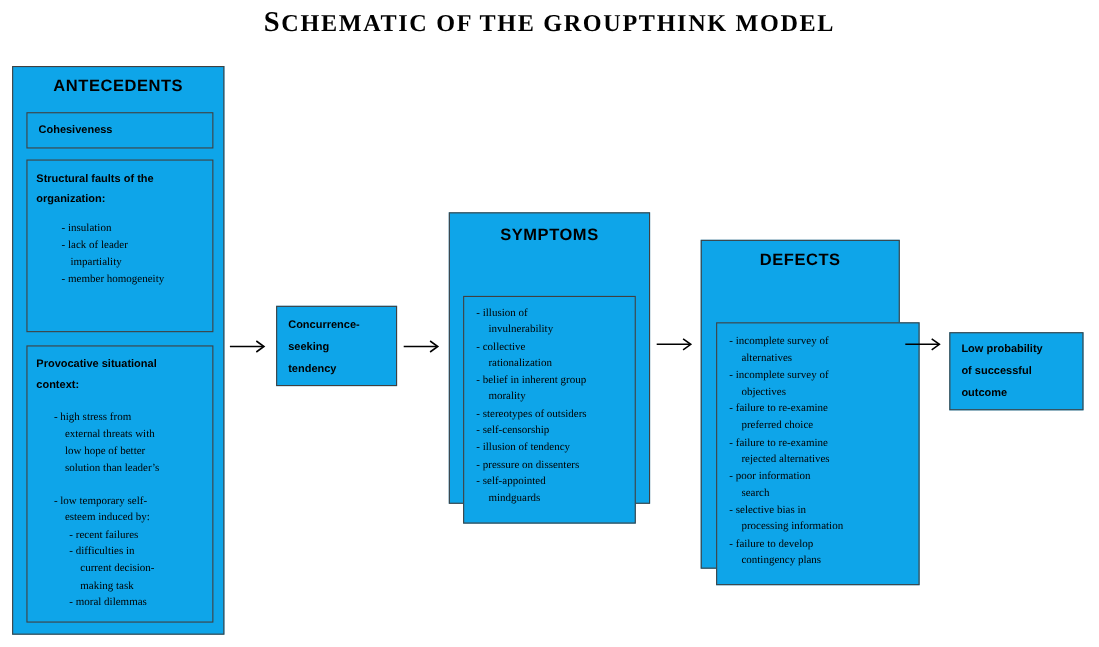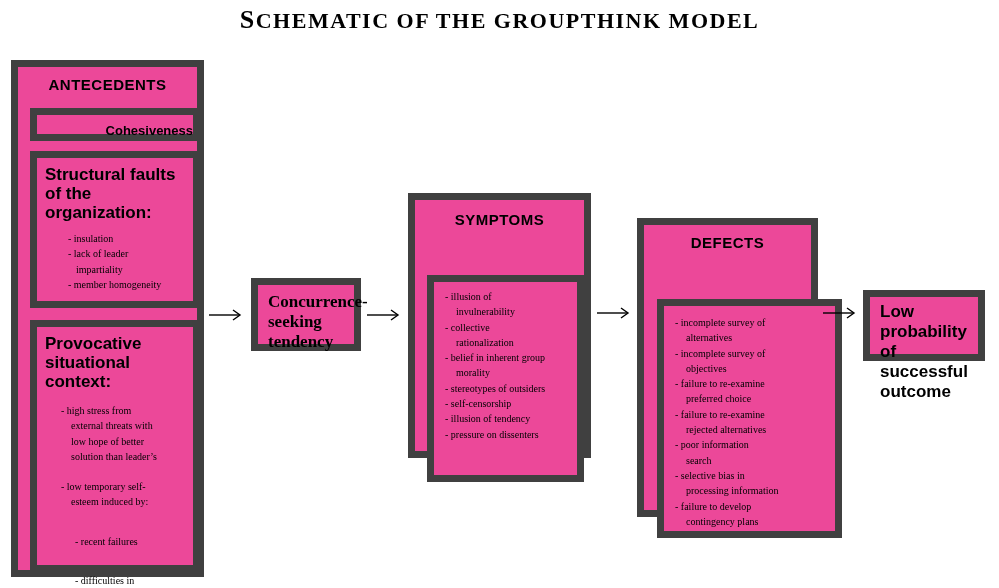--- a/index.html
+++ b/index.html
@@ -20,64 +20,64 @@
     text-align: center;
     font-family: "Liberation Serif", serif;
     font-weight: bold;
     font-size: 22px;
     letter-spacing: 1.5px;
     color: #000000;
   }
   .title::first-letter { font-size: 26px; }
   .box {
     position: absolute;
-    border: 7px solid #404040;
-    background: #ec4899;
+    border: 1px solid #404040;
+    background: #0ea5e9;
     box-sizing: border-box;
   }
   .hdr {
     font-weight: bold;
     font-size: 15px;
     letter-spacing: 0.5px;
     text-align: center;
     white-space: pre-line;
   }
   .bold-label {
     font-weight: bold;
-    font-size: 17px;
+    font-size: 10px;
     line-height: 19px;
     white-space: pre-line;
   }
   .list { position: relative; }
   .li {
     font-family: "Liberation Serif", serif;
     font-size: 10px;
     line-height: 15.3px;
     white-space: pre-line;
   }
   .hang22 .li { padding-left: 22px; text-indent: -11px; }
   .hang31 .li { padding-left: 31px; text-indent: -8px; }
   .hang26 .li { padding-left: 26px; text-indent: -10px; }
-  .li.lvl1 { margin-left: 14px; margin-top: 24px; }
+  .li.lvl1 { margin-left: 14px; }
   .li.space-before { margin-top: 15px; }
   .arrow { position: absolute; width: 36px; height: 14px; }
   .arrow svg { display: block; }
 </style>
 </head>
 <body>
 
 <div class="canvas">
 
   <div class="title">SCHEMATIC OF THE GROUPTHINK MODEL</div>
 
   <div class="box" style="left:11px; top:60px; width:193px; height:517px;">
     <div class="hdr" style="margin-top:9px;">ANTECEDENTS</div>
 
     <div class="box" style="left:12px; top:41px; width:170px; height:33px;">
-      <div class="bold-label" style="padding:6px 0 0 10px; font-size:13px;text-align:right;">Cohesiveness</div>
+      <div class="bold-label" style="padding:6px 0 0 10px; font-size:10px;">Cohesiveness</div>
     </div>
 
     <div class="box" style="left:12px; top:84px; width:170px; height:157px; padding:7px 4px 0 8px;">
       <div class="bold-label">Structural faults of the
 organization:</div>
       <div class="list hang31" style="margin-top:9px;">
           <div class="li">- insulation</div>
           <div class="li">- lack of leader
 impartiality</div>
           <div class="li">- member homogeneity</div>
@@ -104,21 +104,21 @@
   </div>
 
   <div class="arrow" style="left:208px; top:308px;">
     <svg width="36" height="14" viewBox="0 0 36 14" aria-hidden="true">
       <line x1="1" y1="7" x2="31" y2="7" stroke="#000" stroke-width="1.4"></line>
       <polyline points="25,2 32,7 25,12" fill="none" stroke="#000" stroke-width="1.4"></polyline>
     </svg>
   </div>
 
   <div class="box" style="left:251px; top:278px; width:110px; height:73px; padding:7px 8px 0 10px;">
-    <div class="bold-label" style="line-height:20px;font-family:Liberation Serif, serif;">Concurrence-
+    <div class="bold-label" style="line-height:20px;">Concurrence-
 seeking
 tendency</div>
   </div>
 
   <div class="arrow" style="left:366px; top:308px;">
     <svg width="36" height="14" viewBox="0 0 36 14" aria-hidden="true">
       <line x1="1" y1="7" x2="31" y2="7" stroke="#000" stroke-width="1.4"></line>
       <polyline points="25,2 32,7 25,12" fill="none" stroke="#000" stroke-width="1.4"></polyline>
     </svg>
   </div>
@@ -129,20 +129,22 @@
         <div class="li">- illusion of
 invulnerability</div>
         <div class="li">- collective
 rationalization</div>
         <div class="li">- belief in inherent group
 morality</div>
         <div class="li">- stereotypes of outsiders</div>
         <div class="li">- self-censorship</div>
         <div class="li">- illusion of tendency</div>
         <div class="li">- pressure on dissenters</div>
+        <div class="li">- self-appointed
+mindguards</div>
       </div>
   </div>
 
   <div class="arrow" style="left:596px; top:306px;">
     <svg width="36" height="14" viewBox="0 0 36 14" aria-hidden="true">
       <line x1="1" y1="7" x2="31" y2="7" stroke="#000" stroke-width="1.4"></line>
       <polyline points="25,2 32,7 25,12" fill="none" stroke="#000" stroke-width="1.4"></polyline>
     </svg>
   </div>
 
@@ -166,19 +168,19 @@
       </div>
   </div>
 
   <div class="arrow" style="left:822px; top:306px;">
     <svg width="36" height="14" viewBox="0 0 36 14" aria-hidden="true">
       <line x1="1" y1="7" x2="31" y2="7" stroke="#000" stroke-width="1.4"></line>
       <polyline points="25,2 32,7 25,12" fill="none" stroke="#000" stroke-width="1.4"></polyline>
     </svg>
   </div>
 
-  <div class="box" style="left:863px; top:290px; width:122px; height:71px; padding:5px 6px 0 10px;">
+  <div class="box" style="left:863px; top:302px; width:122px; height:71px; padding:5px 6px 0 10px;">
     <div class="bold-label" style="line-height:20px;">Low probability
 of successful
 outcome</div>
   </div>
 
 </div>
 
 </body></html>

